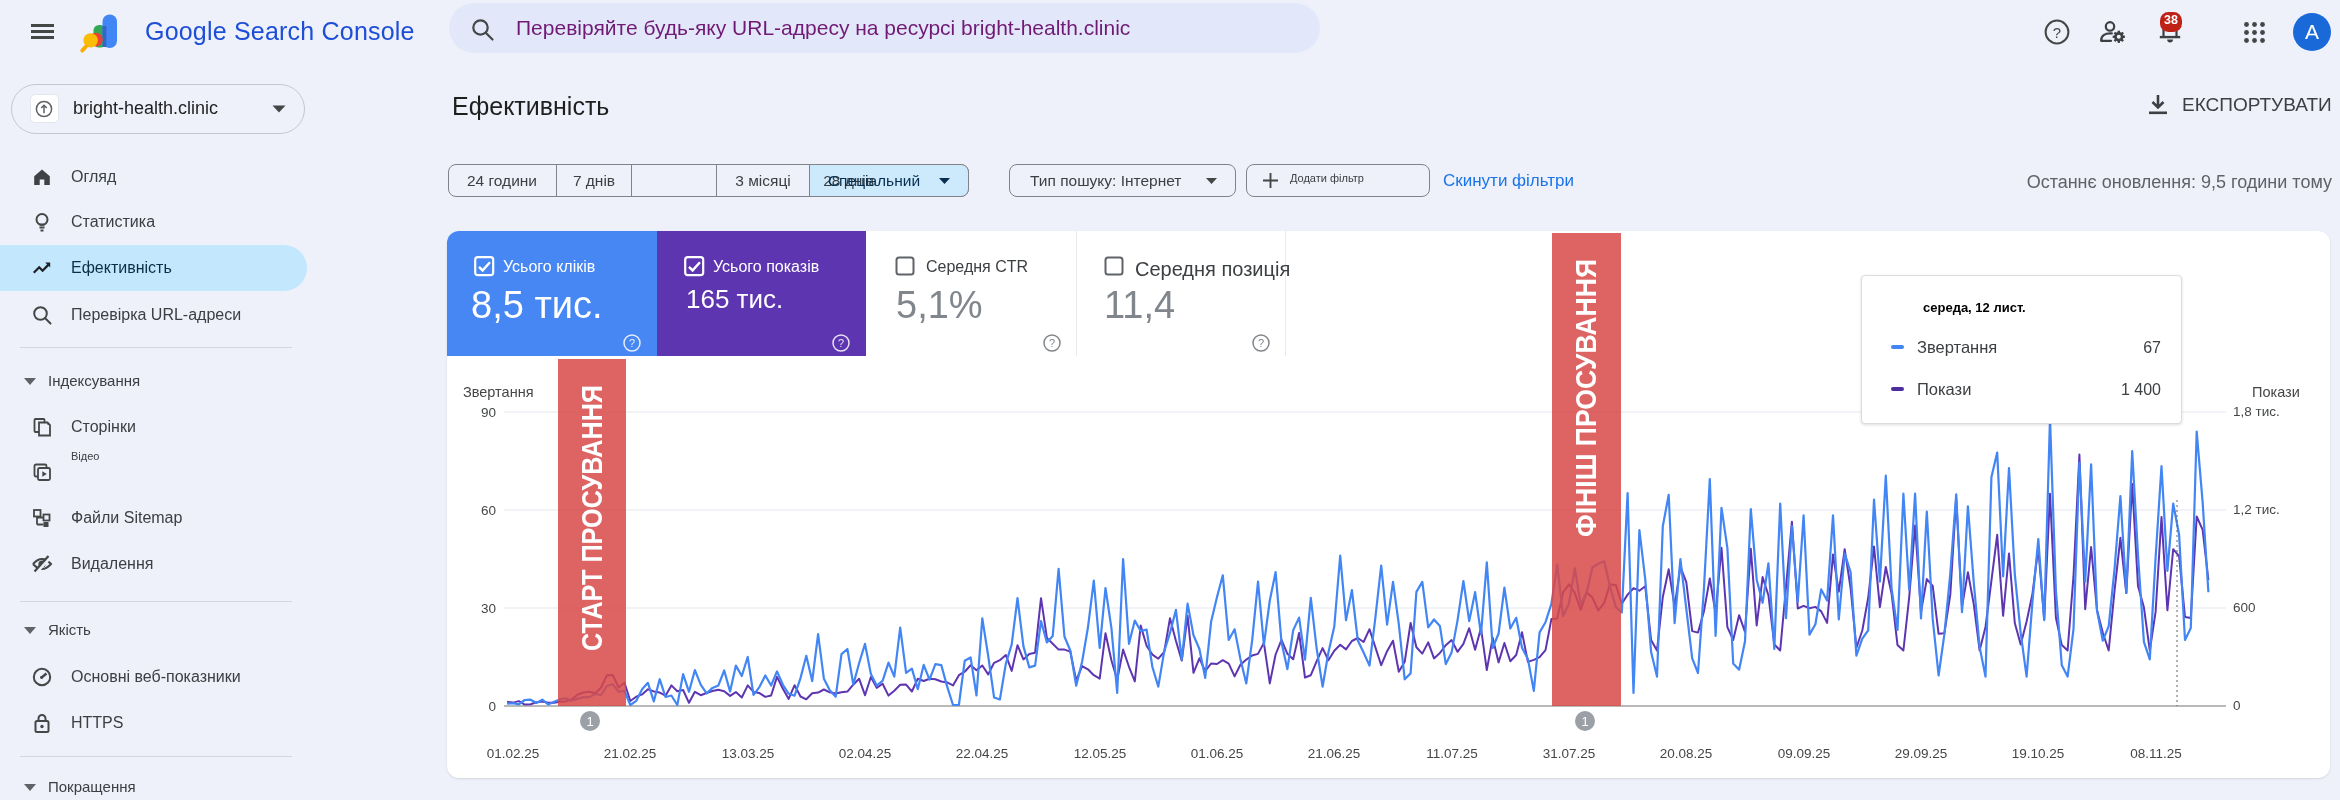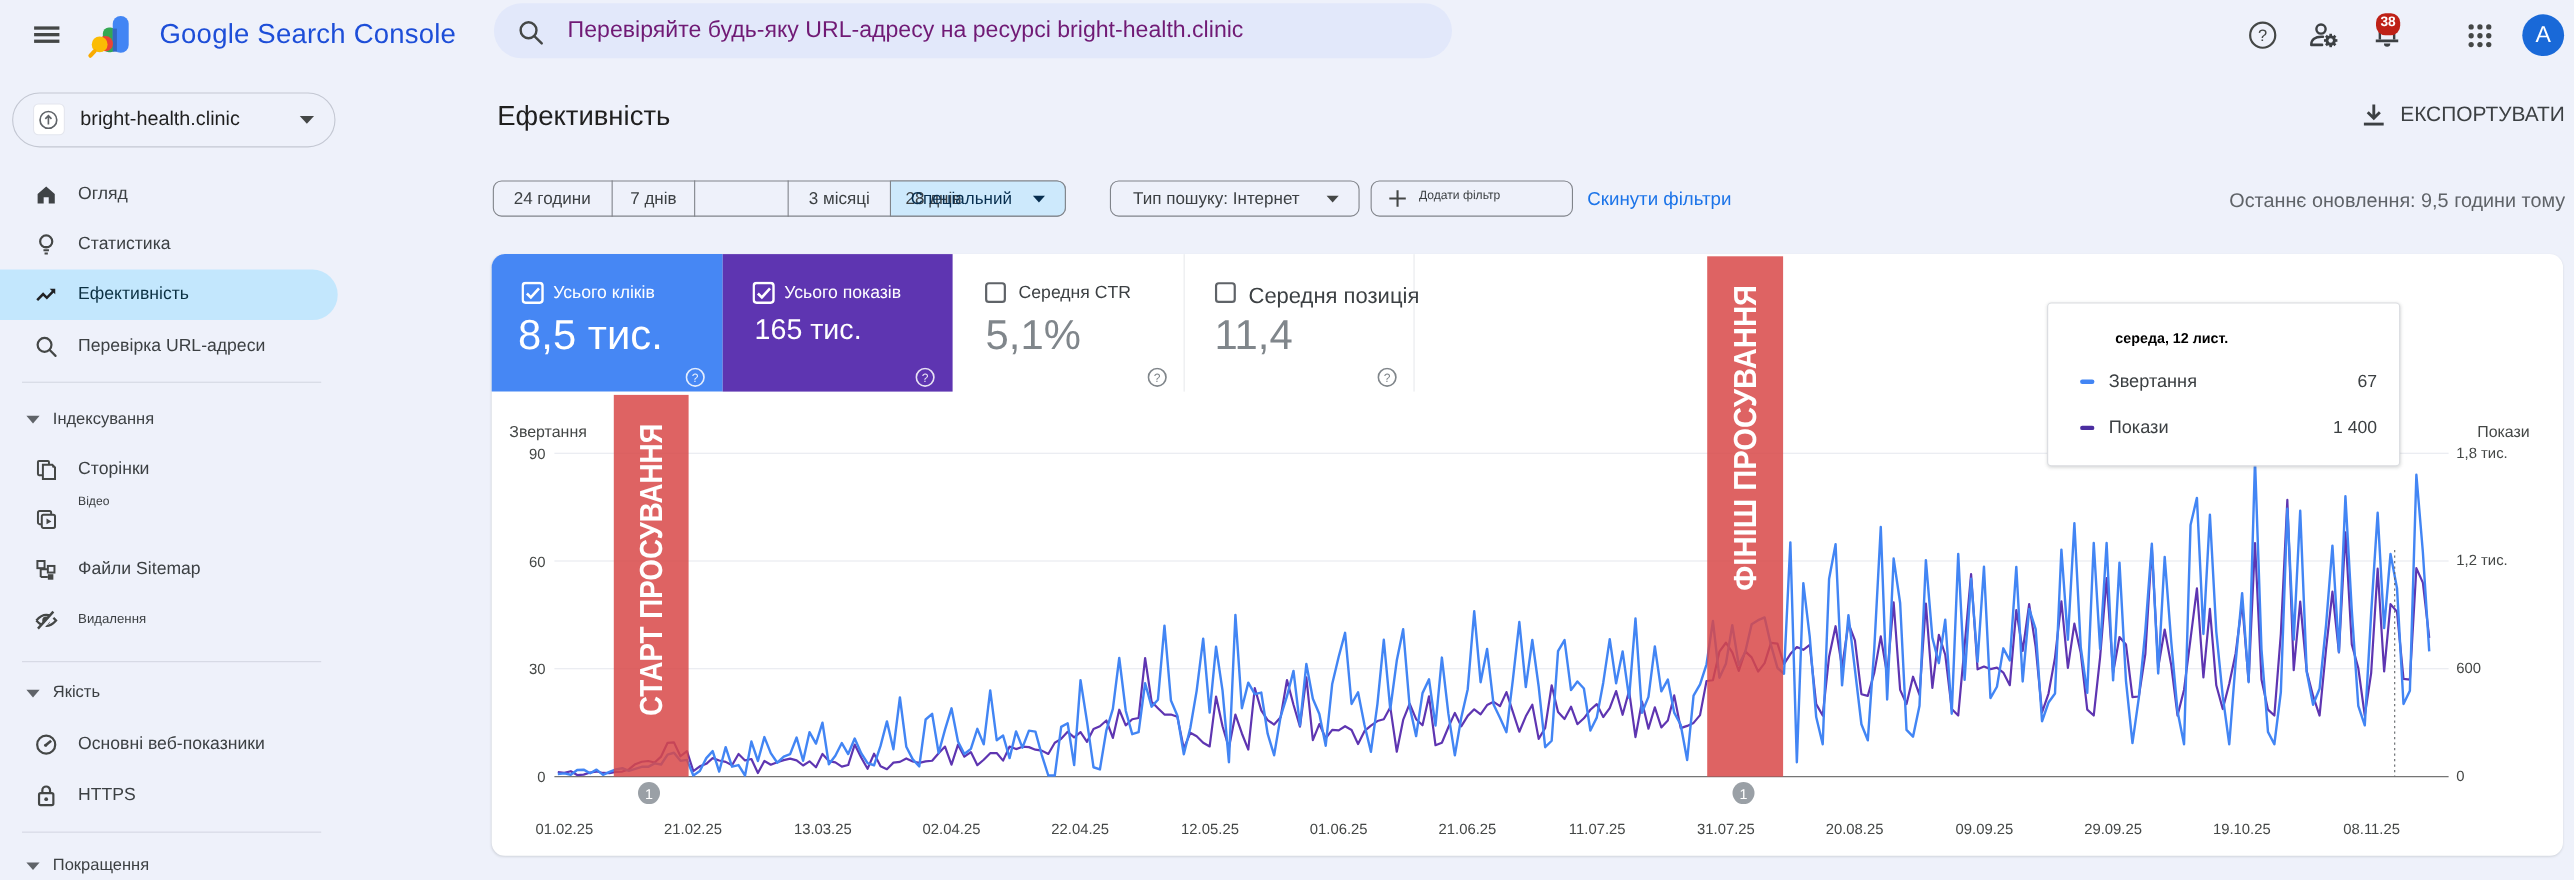--- a/index.html
+++ b/index.html
@@ -144,21 +144,21 @@
     <rect x="12.5" y="15" width="5" height="5" fill="#444746"></rect>
     <path d="M6 9.5 V17.5 M6 10.5 H12.5 M6 17.5 H12.5" fill="none" stroke="#444746" stroke-width="1.8"></path>
   </svg>
 <div class="abs" style="left:71px;top:509px;font-size:16px;color:#3c4043;font-weight:400;">Файли Sitemap</div>
 <svg class="abs" style="left:31px;top:553px;" width="22" height="22" viewBox="0 0 22 22">
     <path d="M2 11 q9 -10 18 0 q-9 10 -18 0" fill="none" stroke="#444746" stroke-width="2"></path>
     <circle cx="11" cy="11" r="3.6" fill="#444746"></circle>
     <line x1="5.5" y1="19.5" x2="19.5" y2="4" stroke="#eef1fa" stroke-width="3.2"></line>
     <line x1="3.5" y1="18.5" x2="17.5" y2="3" stroke="#444746" stroke-width="2.2"></line>
   </svg>
-<div class="abs" style="left:71px;top:555px;font-size:12px;color:#3c4043;font-weight:400;">Видалення</div>
+<div class="abs" style="left:71px;top:555px;font-size:16px;color:#3c4043;font-weight:400;">Видалення</div>
 <svg class="abs" style="left:23px;top:626px;" width="14" height="9" viewBox="0 0 14 9">
     <path d="M1 1 L7 8 L13 1 z" fill="#5f6368"></path>
   </svg>
 <div class="abs" style="left:48px;top:621px;font-size:15px;color:#3c4043;">Якість</div>
 <svg class="abs" style="left:31px;top:666px;" width="22" height="22" viewBox="0 0 22 22">
     <circle cx="11" cy="11" r="8.2" fill="none" stroke="#444746" stroke-width="2"></circle>
     <line x1="10" y1="12" x2="15.5" y2="7.5" stroke="#444746" stroke-width="2.4"></line>
     <circle cx="10.5" cy="11.5" r="1.4" fill="#444746"></circle>
   </svg>
 <div class="abs" style="left:71px;top:668px;font-size:16px;color:#3c4043;font-weight:400;">Основні веб-показники</div>

